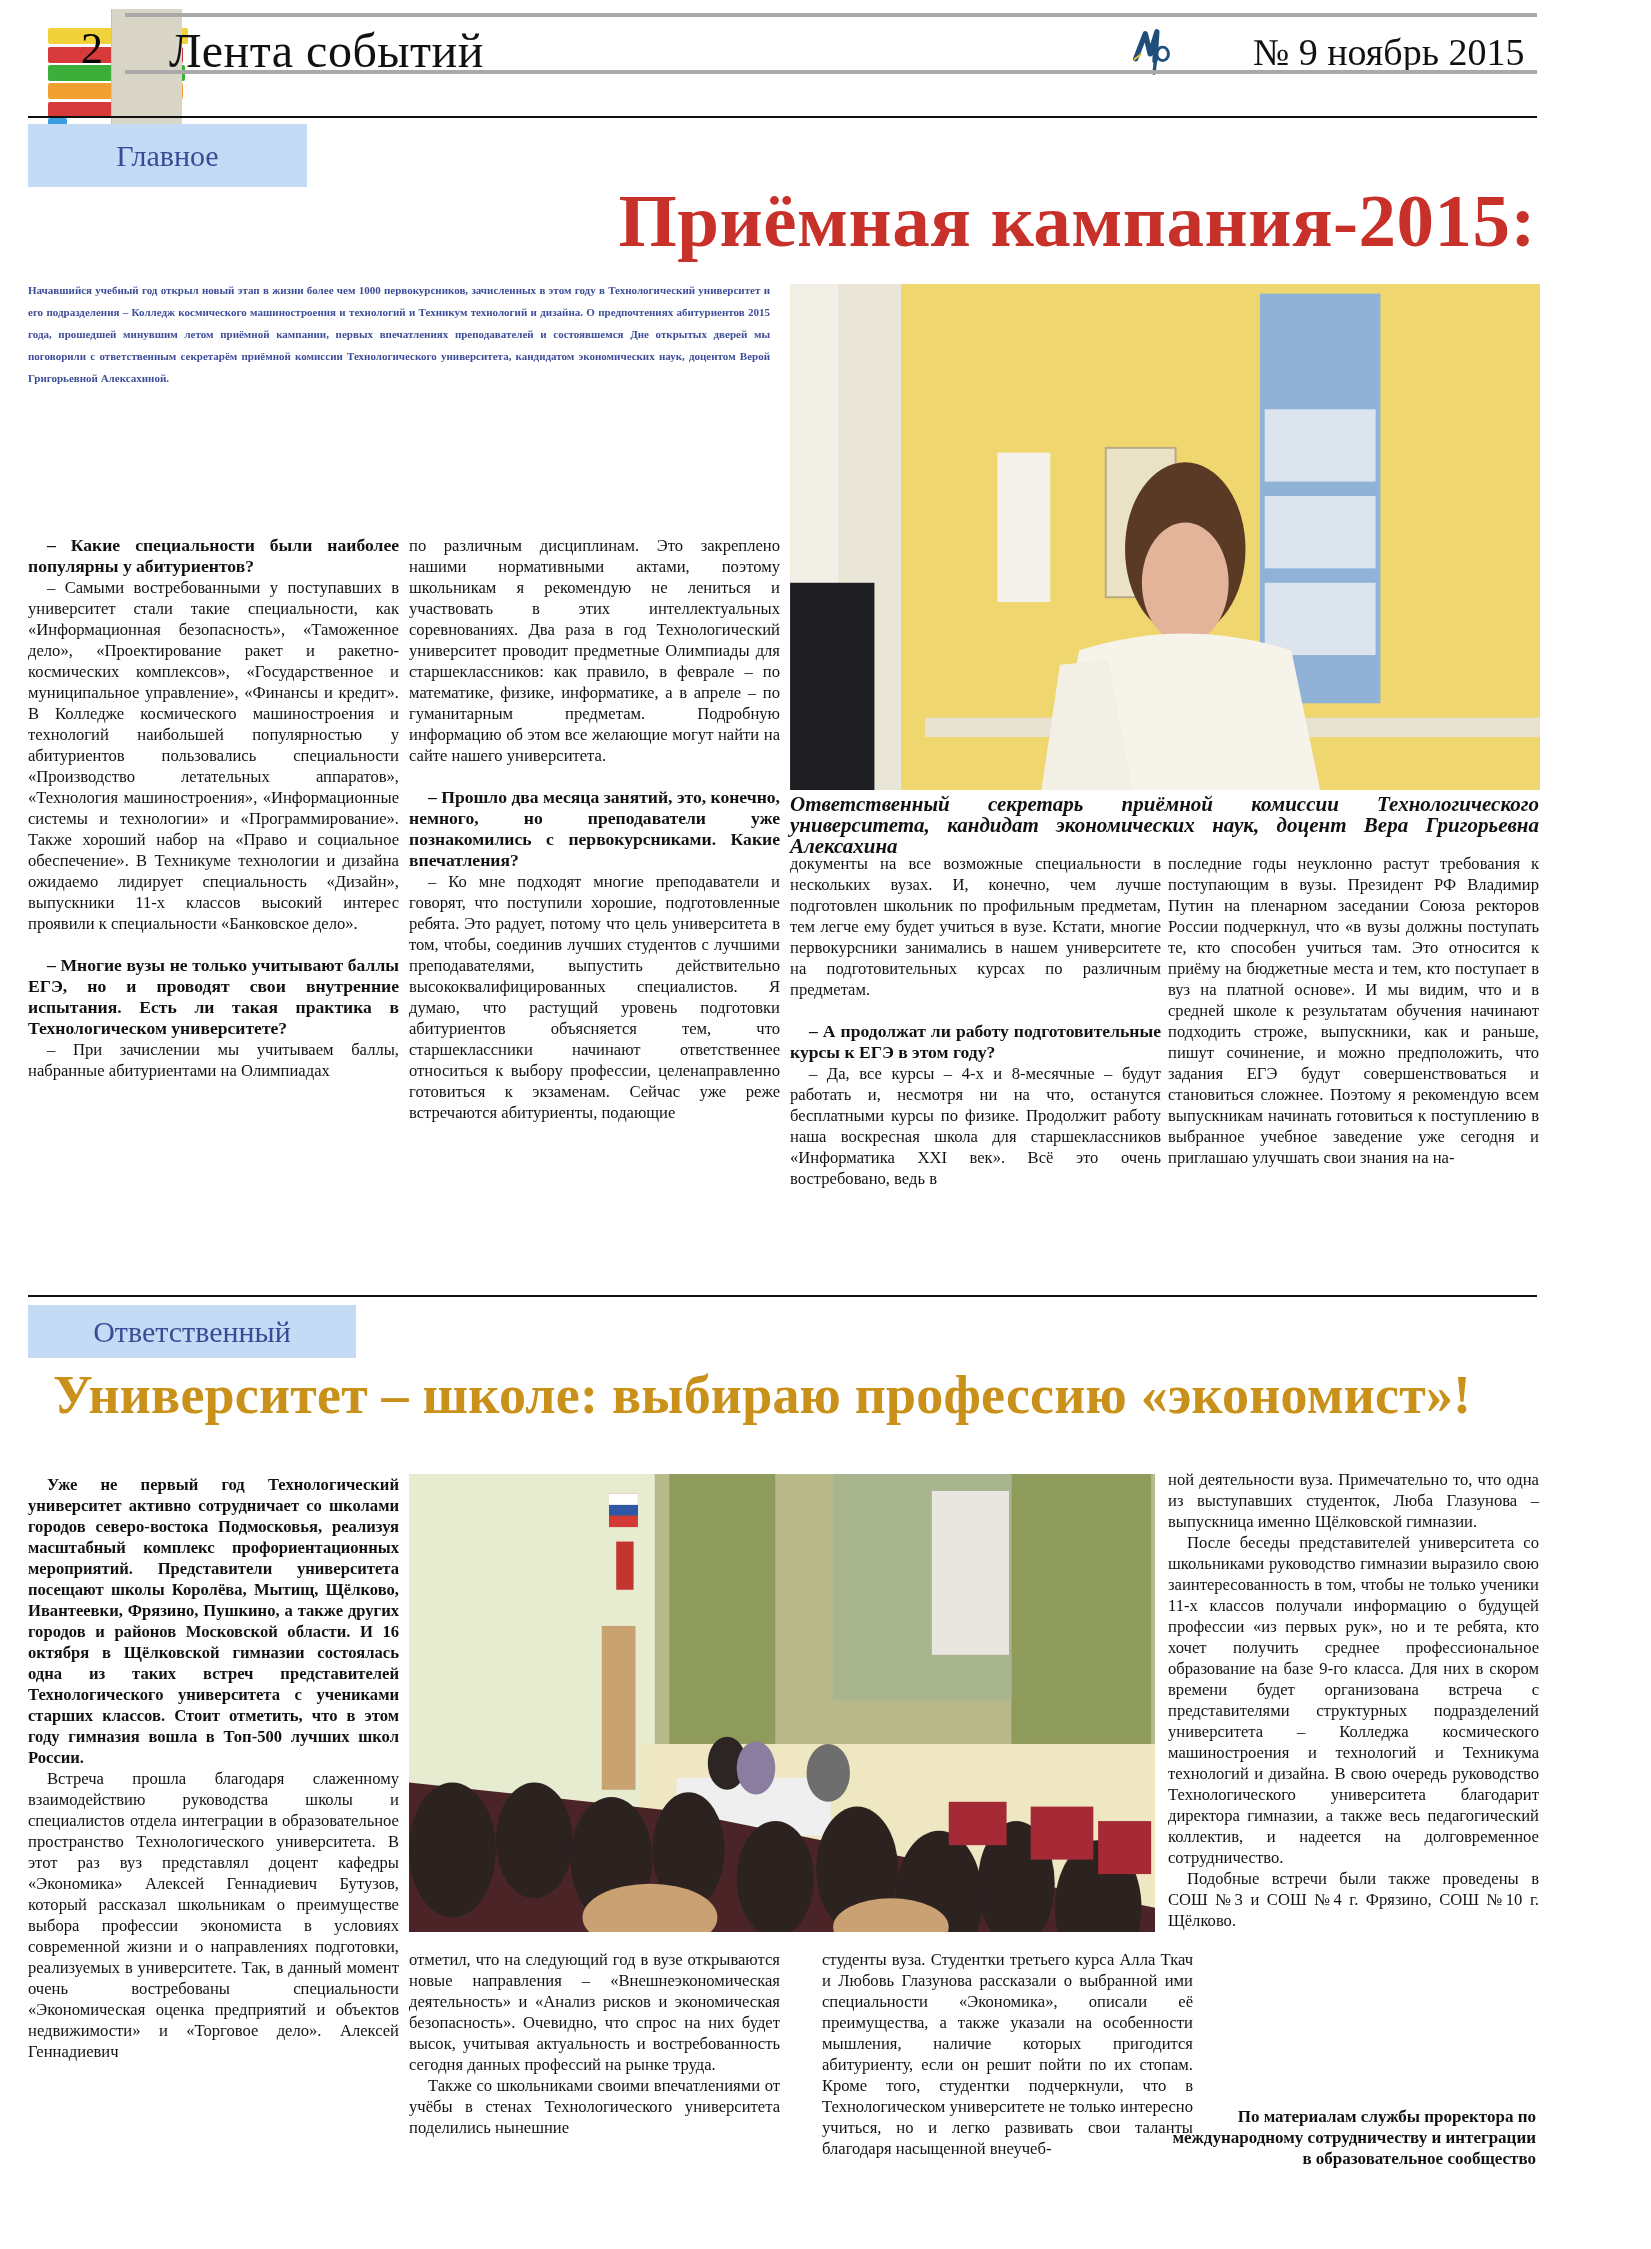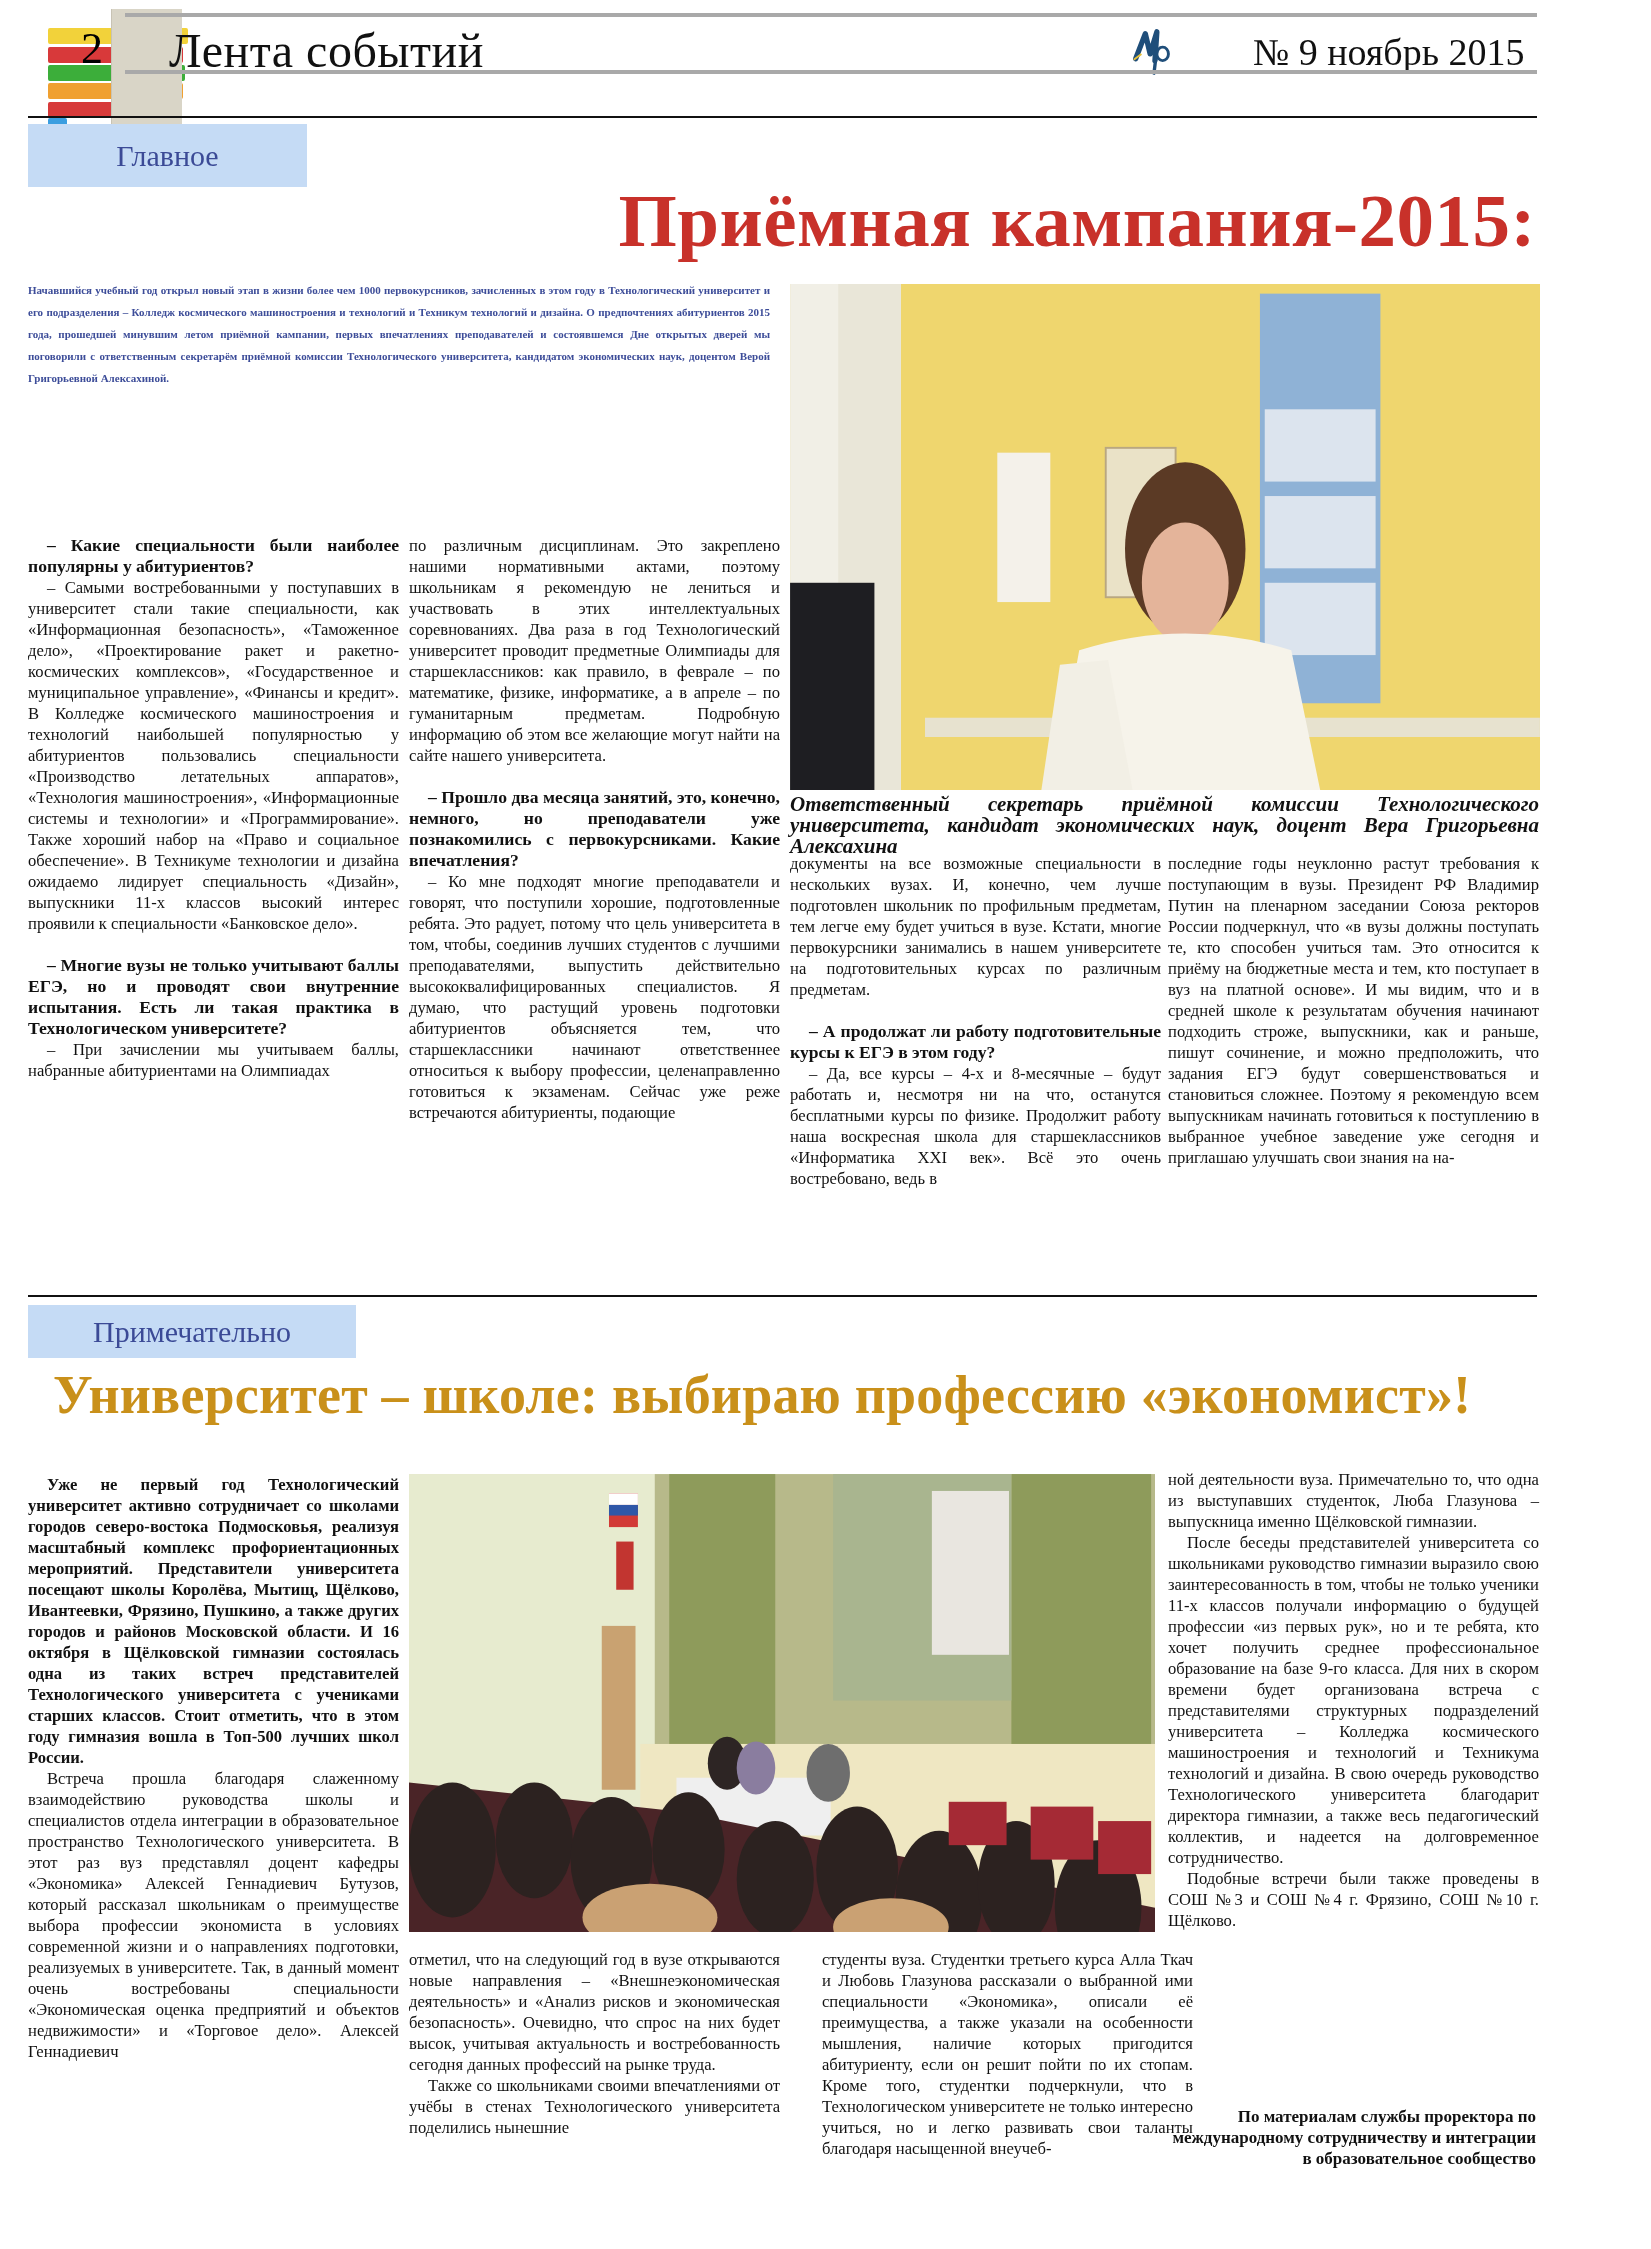--- a/index.html
+++ b/index.html
@@ -120,21 +120,21 @@
   <div class="gap"></div>
   <p class="q">– А продолжат ли работу подготовительные курсы к ЕГЭ в этом году?</p>
   <p>– Да, все курсы – 4-х и 8-месячные – будут работать и, несмотря ни на что, останутся бесплатными курсы по физике. Продолжит работу наша воскресная школа для старшеклассников «Информатика XXI век». Всё это очень востребовано, ведь в</p>
 </div>
 
 <div class="col" style="left:1168px;top:853px;">
   <p class="noindent">последние годы неуклонно растут требования к поступающим в вузы. Президент РФ Владимир Путин на пленарном заседании Союза ректоров России подчеркнул, что «в вузы должны поступать те, кто способен учиться там. Это относится к приёму на бюджетные места и тем, кто поступает в вуз на платной основе». И мы видим, что и в средней школе к результатам обучения начинают подходить строже, выпускники, как и раньше, пишут сочинение, и можно предположить, что задания ЕГЭ будут совершенствоваться и становиться сложнее. Поэтому я рекомендую всем выпускникам начинать готовиться к поступлению в выбранное учебное заведение уже сегодня и приглашаю улучшать свои знания на на-</p>
 </div>
 
 <div class="hdr-rule-black" style="top:1295px;height:2.4px;"></div>
-<div class="rubric" style="left:28px;top:1305px;width:328px;height:53px;">Примечательно</div>
+<div class="rubric" style="left:28px;top:1305px;width:328px;height:53px;">Ответственный</div>
 <div class="sub-headline">Университет – школе: выбираю профессию «экономист»!</div>
 
 <div class="photo" style="left:409px;top:1474px;width:746px;height:458px;background:#e9e6c9;">
   <svg width="746" height="458" viewBox="0 0 1548 950">
     <rect x="0" y="0" width="1548" height="950" fill="#e7ebcf"></rect>
     <rect x="510" y="0" width="1038" height="600" fill="#b7b98a"></rect>
     <rect x="540" y="0" width="220" height="560" fill="#8e9b5b"></rect>
     <rect x="1250" y="0" width="290" height="600" fill="#8e9b5b"></rect>
     <rect x="880" y="0" width="370" height="470" fill="#a9b58f"></rect>
     <rect x="1085" y="35" width="160" height="340" fill="#e9e6e0"></rect>

